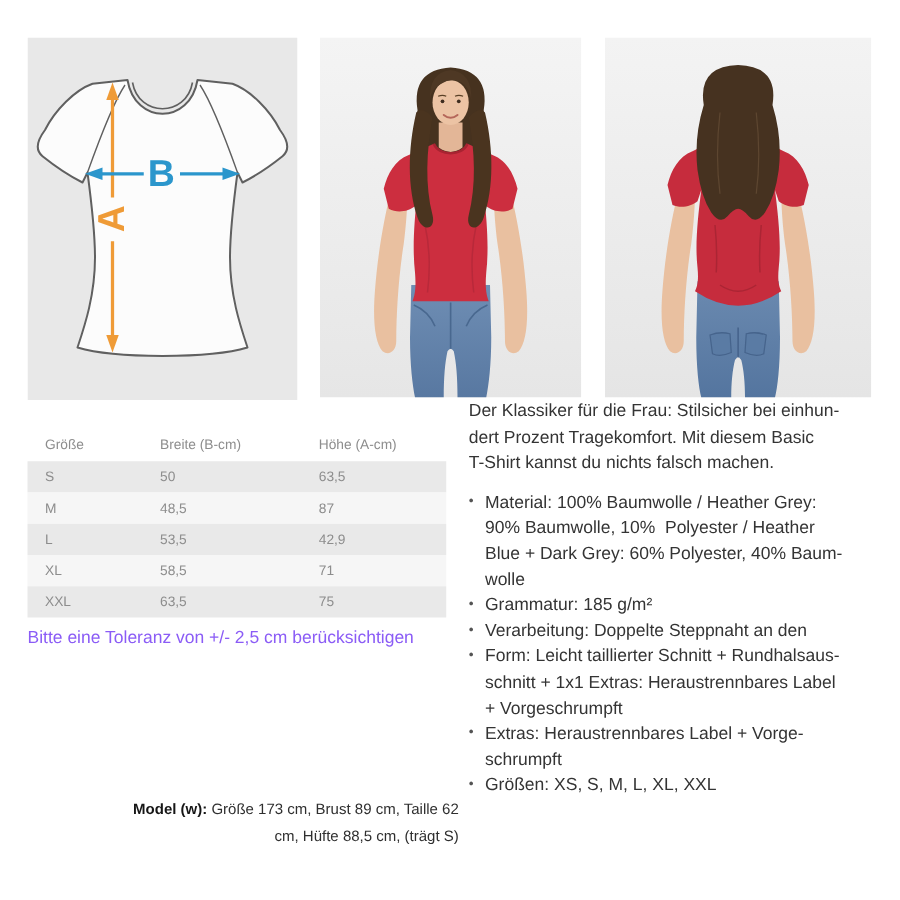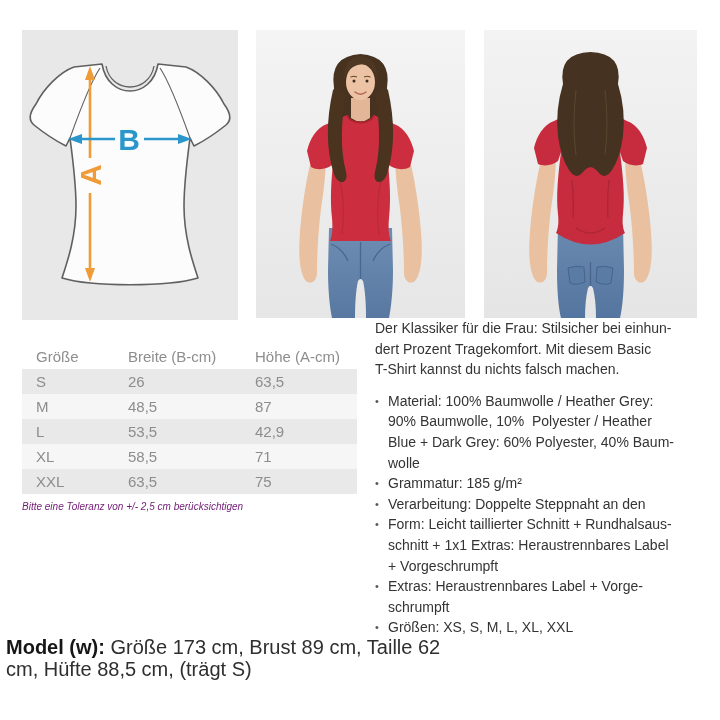--- a/index.html
+++ b/index.html
@@ -9,32 +9,32 @@
   }
   .panel { position:absolute; top:30px; }
   #panel-diagram { left:22px; }
   #panel-front   { left:256px; }
   #panel-back    { left:484px; }
   svg { display:block; }
   svg text { font-family:"Liberation Sans", sans-serif; }
 
   
   #size-table { position:absolute; left:22px; top:343px; width:335px;
-                font-size:15px; color:#8d8d8d; }
+                font-size:11px; color:#8d8d8d; }
   .t-row { display:grid; grid-template-columns:92px 127px 1fr;
            padding-left:14px; align-items:center; height:25px; }
   .t-row.head { height:26px; background:#ffffff; }
   .t-row.odd  { background:#e9e9e9; }
   .t-row.even { background:#f6f6f6; }
 
   #tolerance-note { position:absolute; left:22px; top:501px;
-                    font-size:10px; color:#701a75; white-space:pre;font-style:italic; }
-
-  #model-note { position:absolute; left:6px; top:636px; width:345px;
-                font-size:20px; line-height:22px; color:#2f2f2f; }
+                    font-size:14px; color:#8b5cf6; white-space:pre; }
+
+  #model-note { position:absolute; left:22px; top:636px; width:345px;
+                font-size:12px; line-height:22px; color:#2f2f2f;text-align:right; }
   #model-note b { color:#161616; }
 
   
   #description { position:absolute; left:375px; top:318px; width:342px;
                  font-size:14px; line-height:20.6px; color:#343434; }
   .line { white-space:pre; }
   #desc-bullets { margin:11px 0 0 0; padding:0; list-style:none; }
   #desc-bullets li { display:flex; }
   .dot { flex:0 0 13px; width:13px; color:#555; font-size:11px; line-height:20.6px; }
 </style>
@@ -137,21 +137,21 @@
 
 <div id="size-table">
   <div class="t-row head">
     <span>Größe</span>
     <span>Breite (B-cm)</span>
     <span>Höhe (A-cm)</span>
   </div>
   <div>
       <div class="t-row odd">
         <span>S</span>
-        <span>26</span>
+        <span>50</span>
         <span>63,5</span>
       </div>
       <div class="t-row even">
         <span>M</span>
         <span>48,5</span>
         <span>87</span>
       </div>
       <div class="t-row odd">
         <span>L</span>
         <span>53,5</span>

